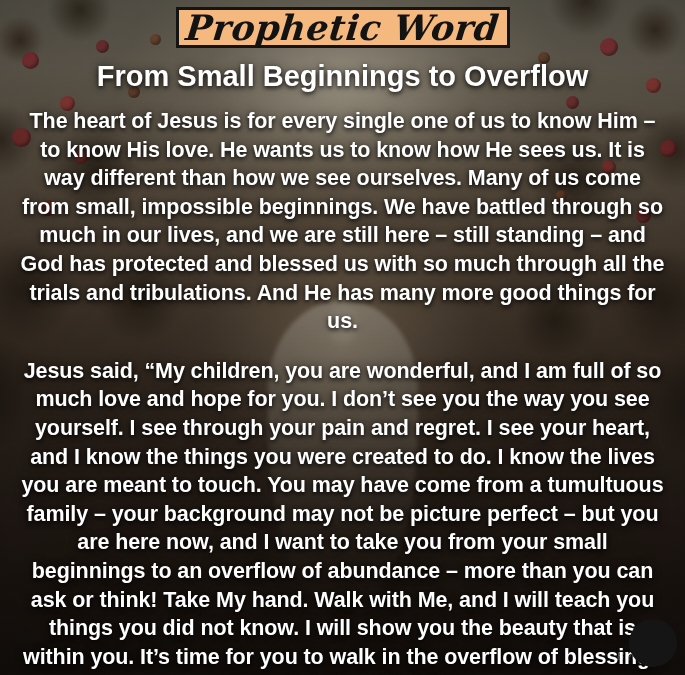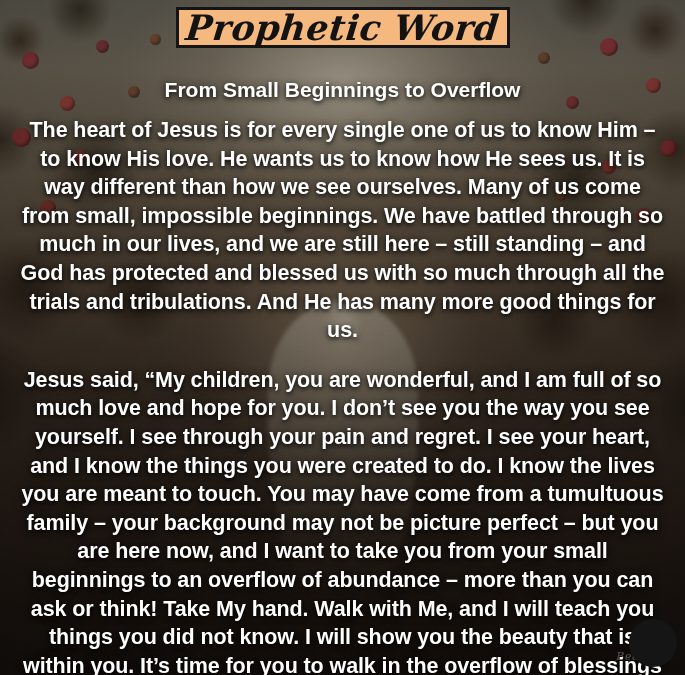--- a/index.html
+++ b/index.html
@@ -126,22 +126,22 @@
     font-size: 35px;
     font-weight: 700;
     color: #131313;
     letter-spacing: 0.5px;
     line-height: 1;
     transform: skewX(-6deg);
     white-space: nowrap;
   }
 
   .subtitle {
-    margin-top: 30px;
-    font-size: 21px;
+    margin-top: 12px;
+    font-size: 29px;
     font-weight: 700;
     color: #ffffff;
     text-shadow: 0 2px 4px rgba(0,0,0,0.75), 0 0 10px rgba(0,0,0,0.45);
     white-space: nowrap;
   }
 
   .body-text {
     margin-top: 14px;
     width: 645px;
     text-align: center;

